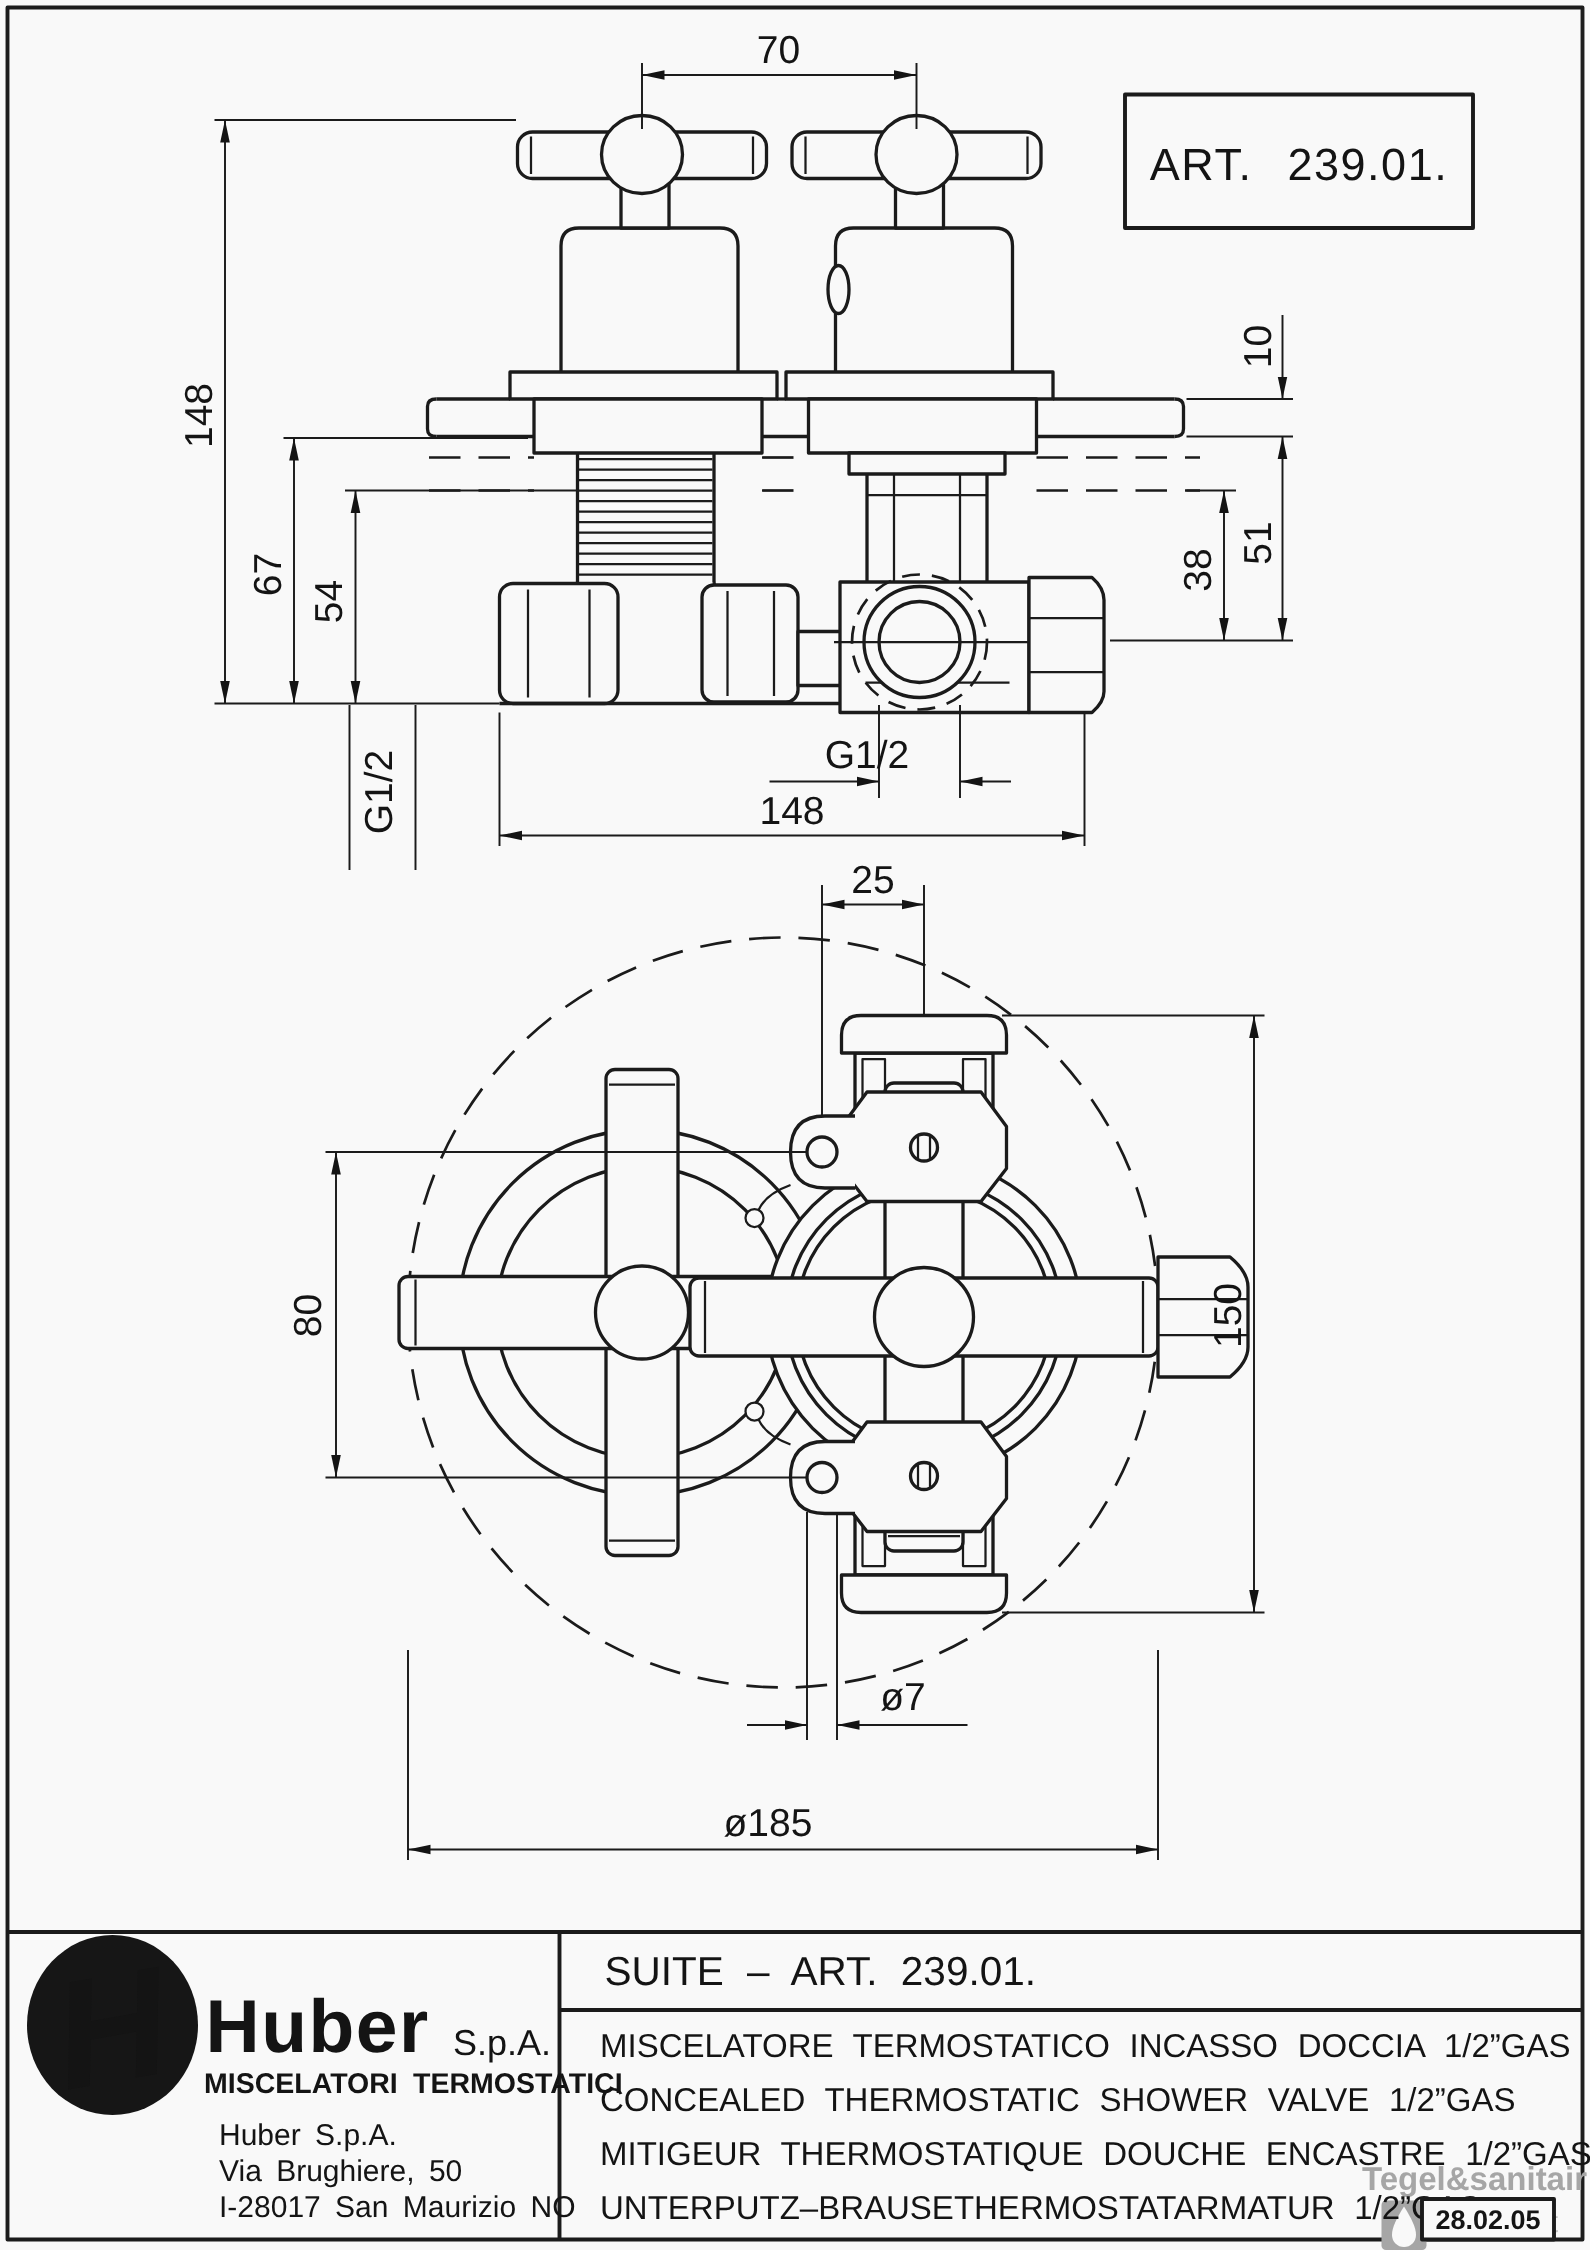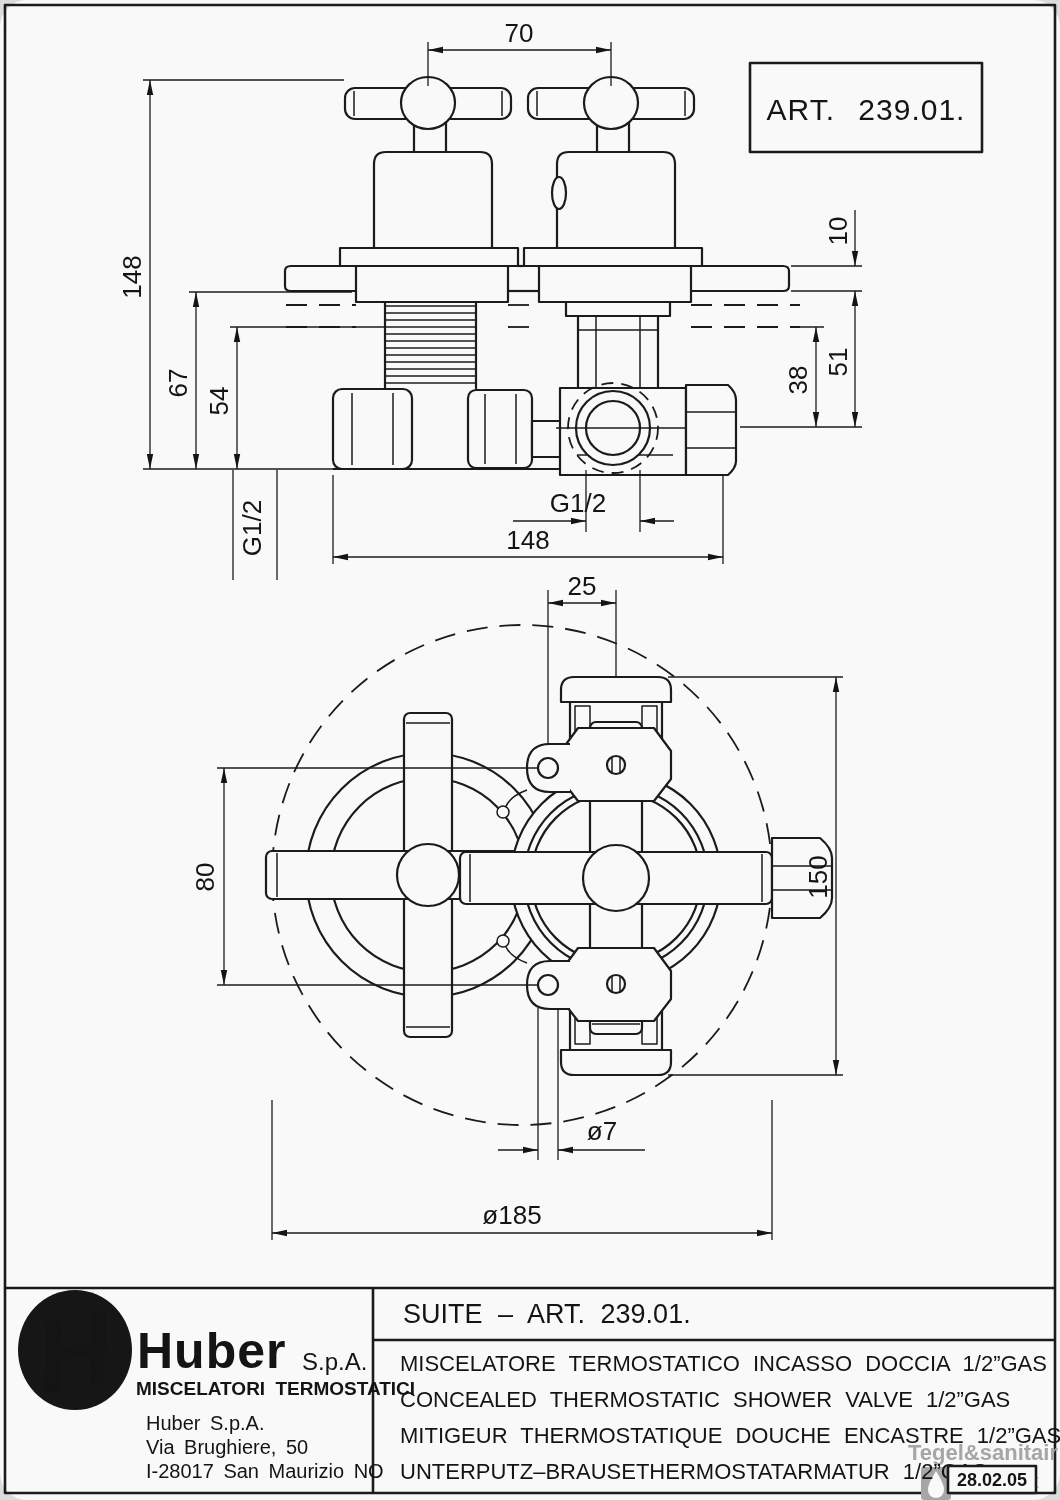--- a/index.html
+++ b/index.html
@@ -1,16 +1,16 @@
 <!DOCTYPE html>
 <html><head>
 <meta charset="utf-8">
 <style>
   html,body{margin:0;padding:0;background:#dcdcdc;}
-  .page{position:relative;width:1060px;height:1500px;margin:0 auto;background:#f9f9f9;border-radius:27px;}
+  .page{position:relative;width:1060px;height:1500px;margin:0 auto;background:#f9f9f9;}
   svg{display:block;width:1060px;height:1500px;}
   .o{fill:none;stroke:#1b1b1b;stroke-width:2.2;stroke-linejoin:round;stroke-linecap:butt;}
   .t{stroke-width:1.5;}
   .hv{stroke-width:2.6;}
   .f{fill:#f9f9f9;}
   .d{fill:none;stroke:#1b1b1b;stroke-width:1.3;}
   .dash{stroke-dasharray:21 12;stroke-width:1.8;}
   .dash2{stroke-dasharray:12 8;stroke-width:1.8;}
   text{font-family:"Liberation Sans",sans-serif;fill:#141414;}
   .dt{font-size:26px;}

